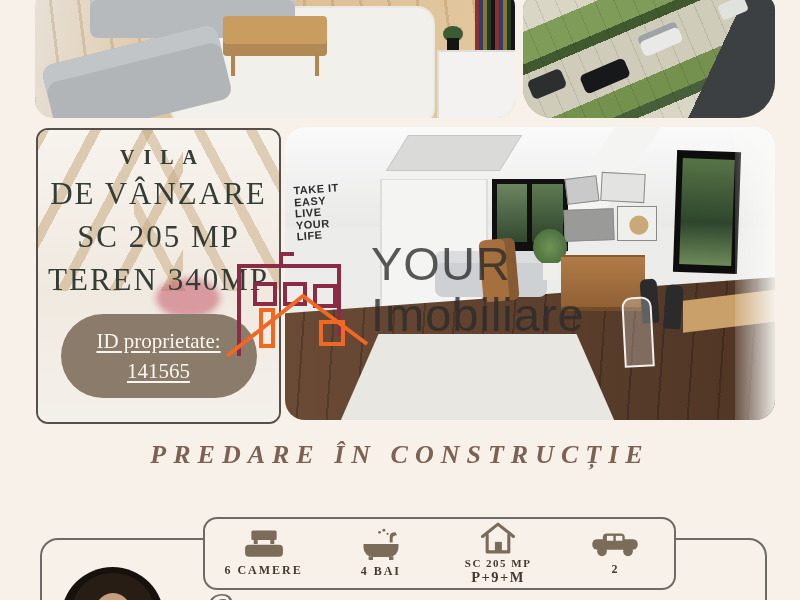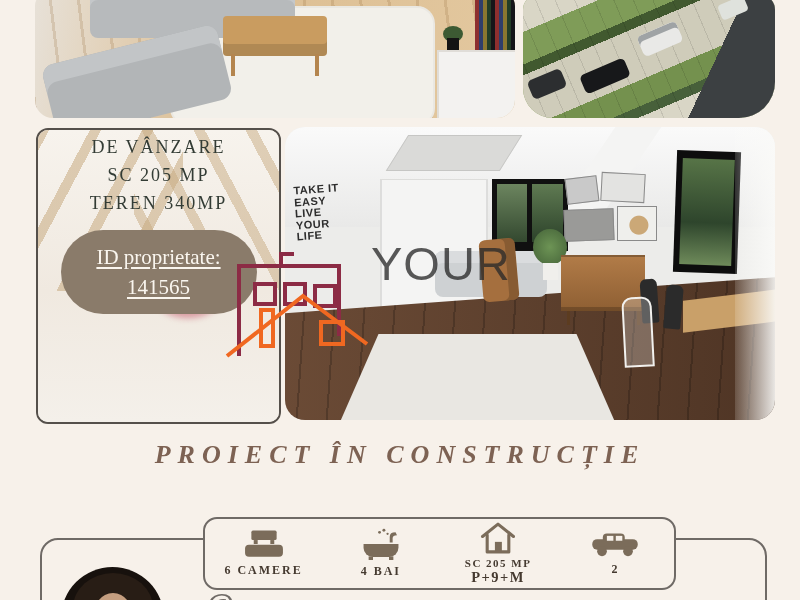--- a/index.html
+++ b/index.html
@@ -50,21 +50,21 @@
   .card-bg{left:0;top:0;width:100%;height:100%;
            background:linear-gradient(180deg,#f7f3ed 0%,#f0e9e0 55%,#f4f0ea 100%);}
   .card-beams{left:-20%;top:-8px;width:80%;height:58%;
               background:repeating-linear-gradient(118deg,rgba(199,170,128,.55) 0 10px,rgba(0,0,0,0) 10px 46px);}
   .card-beams2{right:-20%;top:-8px;width:80%;height:58%;
                background:repeating-linear-gradient(62deg,rgba(0,0,0,0) 0 36px,rgba(199,170,128,.5) 36px 46px);}
   .card-chair{left:118px;top:148px;width:64px;height:40px;background:rgba(197,88,106,.55);
               border-radius:50%;filter:blur(3px);}
   .card-text{position:relative;color:#333c35;}
   .card-cat{margin-top:16px;font-size:20px;font-weight:bold;letter-spacing:9px;text-indent:9px;}
-  .card-line{font-size:18px;letter-spacing:2px;margin-top:7px;}
+  .card-line{font-size:31px;letter-spacing:2px;margin-top:7px;}
   .id-pill{margin:16px auto 0;width:196px;height:84px;border-radius:44px;background:#8a7b6a;
            display:flex;flex-direction:column;justify-content:center;align-items:center;}
   .id-pill div{font-size:21px;color:#faf6ef;text-decoration:underline;text-underline-offset:3px;line-height:30px;}
 
   
   .img-main{left:285px;top:127px;width:490px;height:293px;border-radius:20px;overflow:hidden;background:#ececea;}
   .m-ceiling{left:0;top:0;width:100%;height:100px;background:linear-gradient(180deg,#fafafa,#e9e9e8);}
   .m-beam{left:300px;top:-10px;width:46px;height:110px;background:#f4f4f3;transform:skewX(-34deg);}
   .m-light{left:112px;top:8px;width:112px;height:34px;background:#dadad8;border:1px solid #c6c6c4;transform:skewX(-32deg);}
   .m-floor{left:-8px;bottom:-6px;width:104%;height:170px;
@@ -162,20 +162,21 @@
     <div class="abs tr-car-suv"></div>
     <div class="abs tr-car-van"></div>
   </div>
 
   <div class="abs card">
     <div class="abs card-bg"></div>
     <div class="abs card-beams"></div>
     <div class="abs card-beams2"></div>
     <div class="abs card-chair"></div>
     <div class="card-text">
+      <div class="card-cat">VILA</div>
       <div class="card-line">DE VÂNZARE</div>
       <div class="card-line">SC 205 MP</div>
       <div class="card-line">TEREN 340MP</div>
       <div class="id-pill">
         <div>ID proprietate:</div>
         <div>141565</div>
       </div>
     </div>
   </div>
 
@@ -228,24 +229,25 @@
         <rect x="94" y="42" width="20" height="20"></rect>
       </g>
       <g fill="none" stroke="#f06821" stroke-width="4">
         <path d="M6 112 L82 52 L146 100"></path>
         <rect x="40" y="66" width="12" height="36"></rect>
         <rect x="100" y="78" width="22" height="22"></rect>
       </g>
     </svg>
     <div class="wm-text">
       <div>YOUR</div>
-    </div>
-  </div>
-
-  <div class="abs headline">PROIECT ÎN CONSTRUCȚIE</div>
+      <div>Imobiliare</div>
+    </div>
+  </div>
+
+  <div class="abs headline">PREDARE ÎN CONSTRUCȚIE</div>
 
   <div class="abs agent-card"></div>
   <div class="abs avatar">
     <div class="av-hair"></div>
     <div class="av-face"></div>
 
   </div>
   <div class="abs at-icon">@</div>
 
   <div class="abs features-bar">

